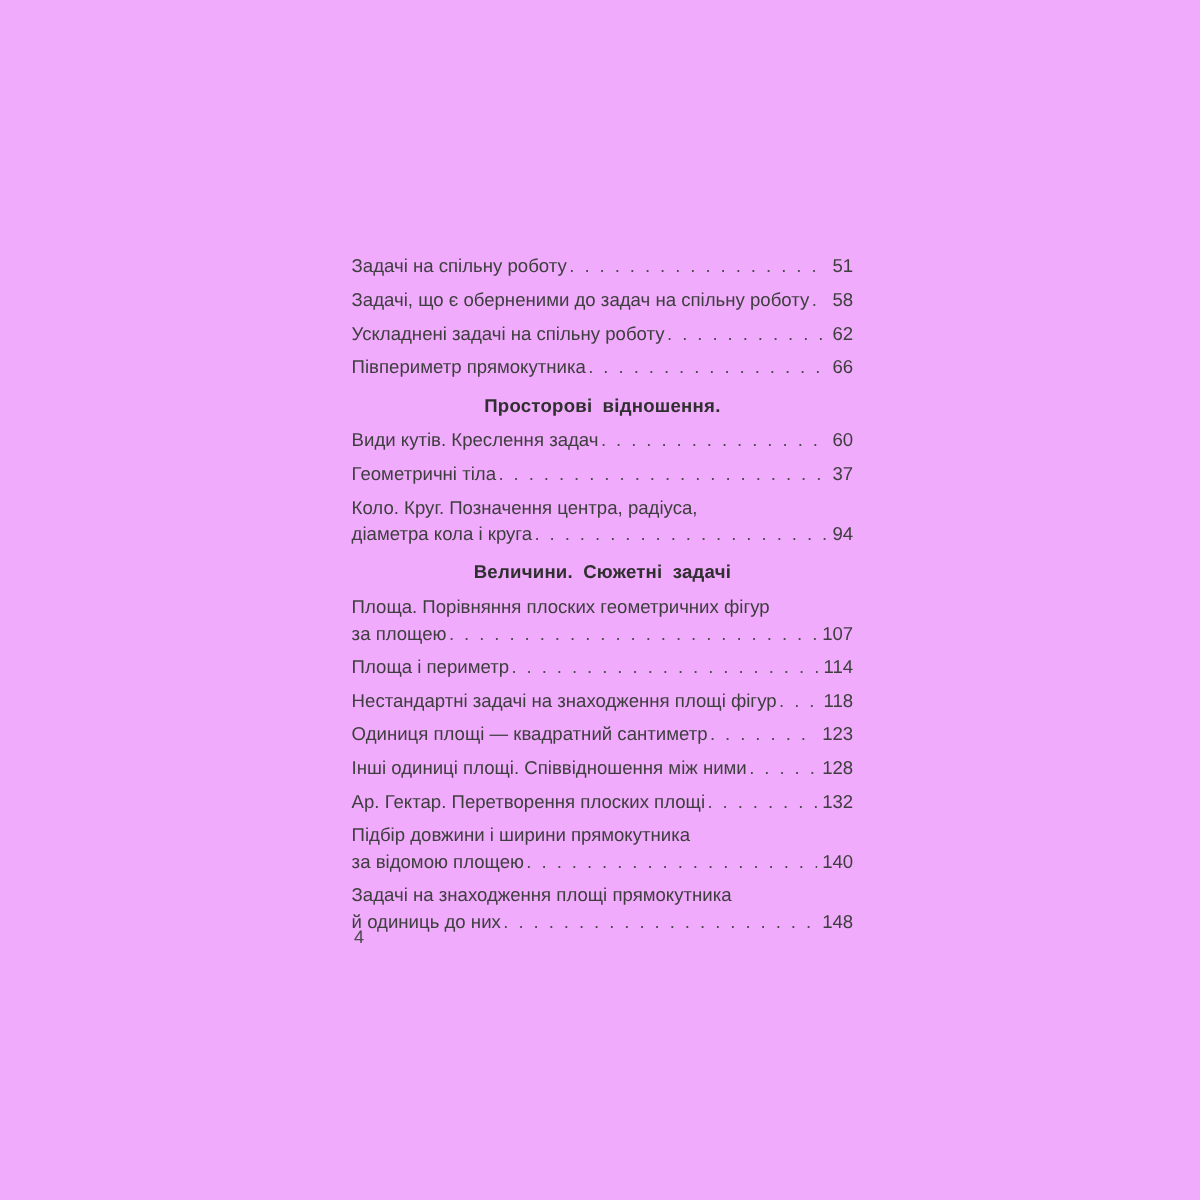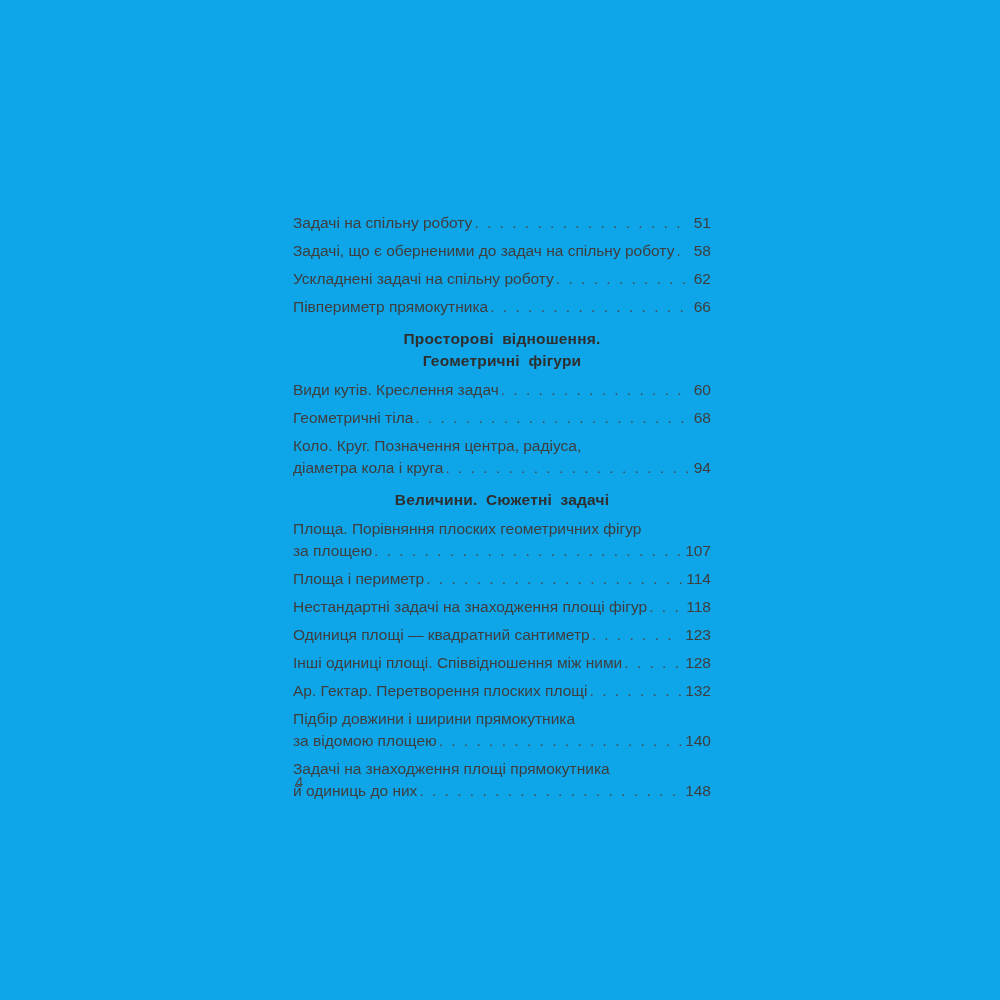--- a/index.html
+++ b/index.html
@@ -7,21 +7,21 @@
     padding: 0;
     width: 1000px;
     height: 1000px;
     background: #ffffff;
     font-family: "Liberation Sans", sans-serif;
   }
   .sheet {
     position: relative;
     width: 1000px;
     height: 1000px;
-    background: #0ea5e9;
+    background: #f0abfc;
     overflow: hidden;
   }
   .toc {
     position: absolute;
     left: 293px;
     top: 212px;
     width: 418px;
     color: #3e3e3e;
     font-size: 15.5px;
     line-height: 22px;
@@ -103,34 +103,33 @@
           <span class="entry-title">Півпериметр прямокутника</span>
           <span class="leader"></span>
           <span class="entry-page">66</span>
         </div>
       </div>
     </div>
 
     <div class="section">
       <div class="heading">
         <div>Просторові відношення.</div>
-        <div>Геометричні фігури</div>
       </div>
       <div class="entry-block">
         <div class="entry-row">
           <span class="entry-title">Види кутів. Креслення задач</span>
           <span class="leader"></span>
           <span class="entry-page">60</span>
         </div>
       </div>
       <div class="entry-block">
         <div class="entry-row">
           <span class="entry-title">Геометричні тіла</span>
           <span class="leader"></span>
-          <span class="entry-page">68</span>
+          <span class="entry-page">37</span>
         </div>
       </div>
       <div class="entry-block">
         <div class="wrap-line">Коло. Круг. Позначення центра, радіуса,</div>
         <div class="entry-row">
           <span class="entry-title">діаметра кола і круга</span>
           <span class="leader"></span>
           <span class="entry-page">94</span>
         </div>
       </div>

